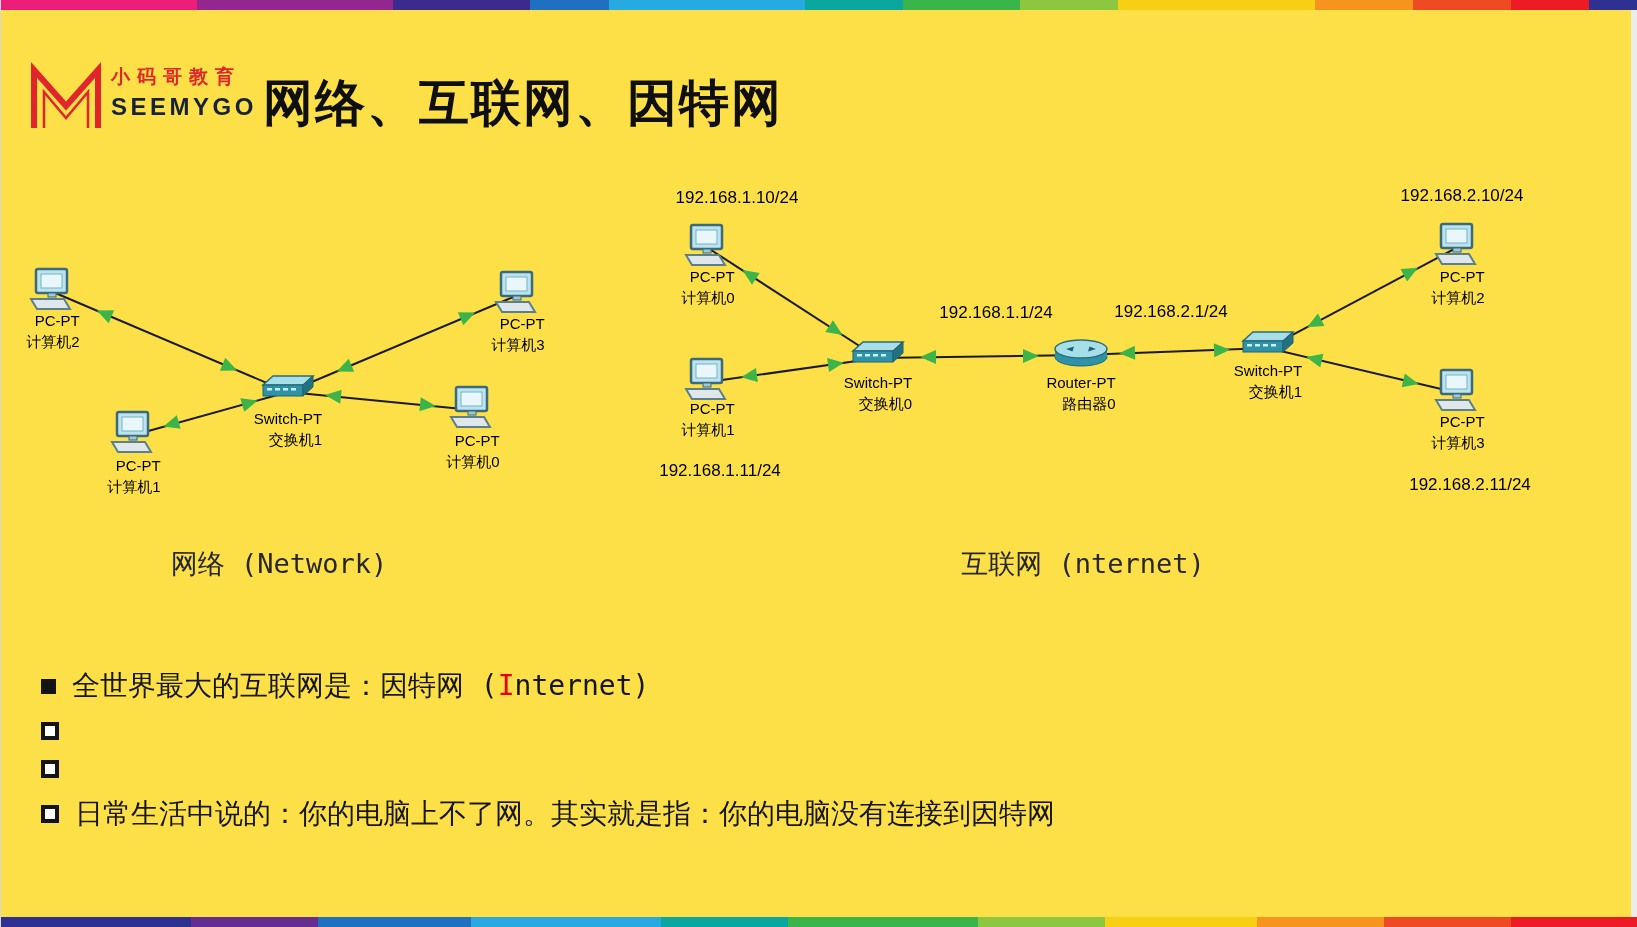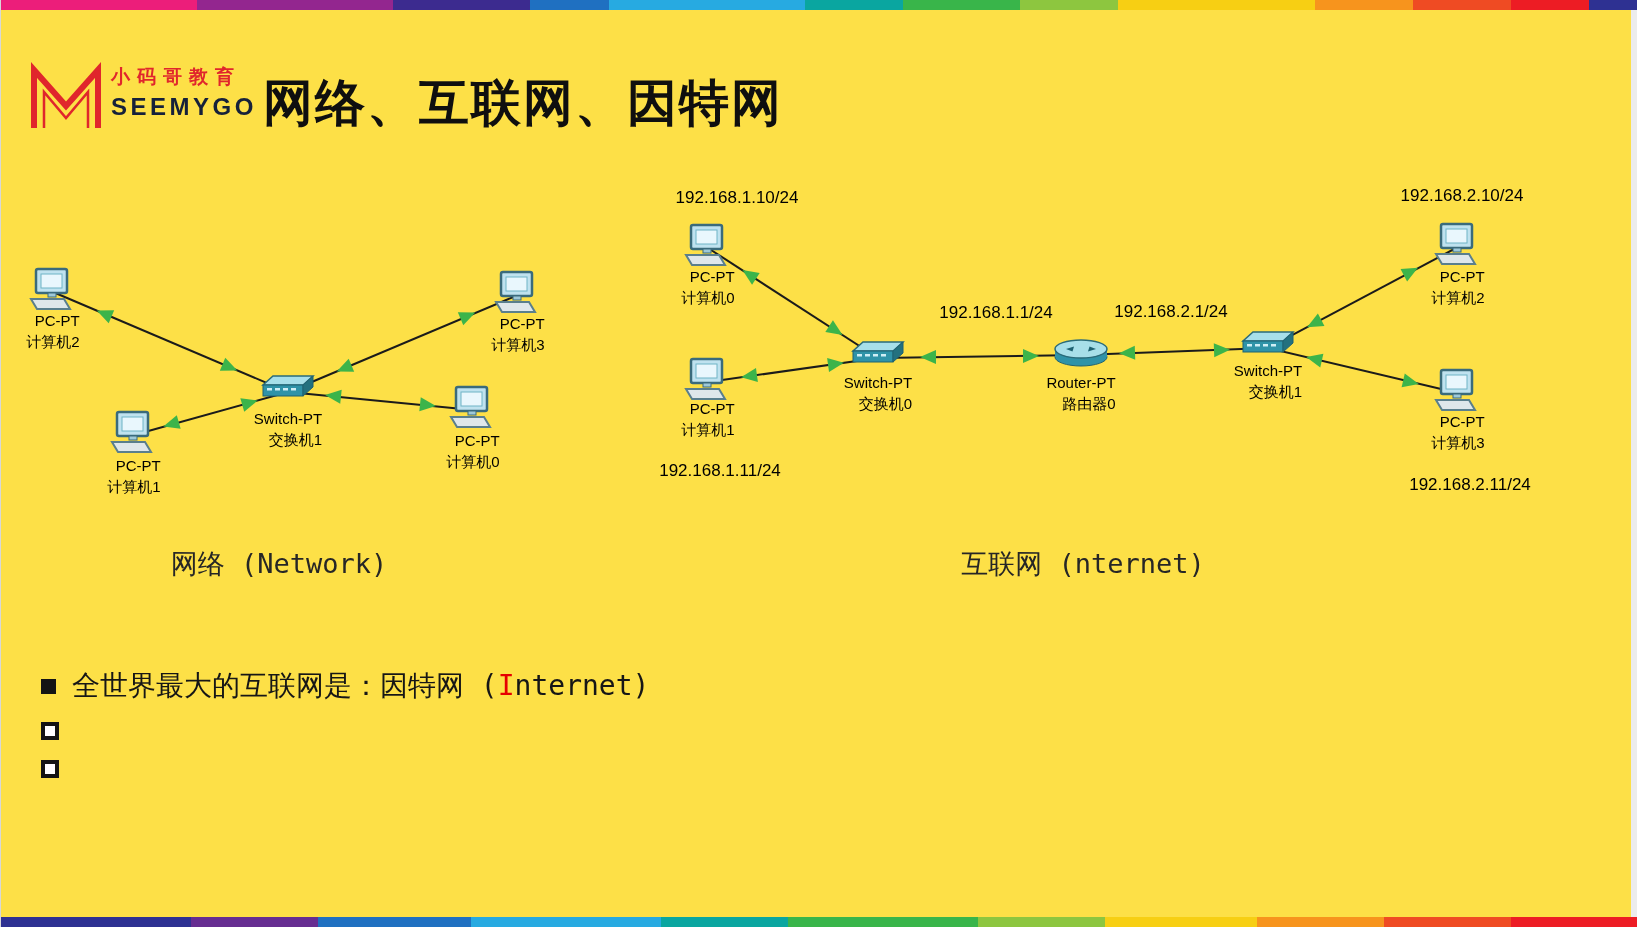--- a/index.html
+++ b/index.html
@@ -230,20 +230,26 @@
       <span>
         <span>全世界最大的互联网是：因特网</span><span class="mono"> (</span><span class="mono red">I</span><span class="mono">nternet)</span>
       </span>
     </div>
     <div class="bullet">
       <span class="marker hollow"></span>
     </div>
     <div class="bullet">
       <span class="marker hollow"></span>
     </div>
+    <div class="bullet">
+      <span class="marker hollow"></span>
+      <span>
+        <span>日常生活中说的：你的电脑上不了网。其实就是指：你的电脑没有连接到因特网</span>
+      </span>
+    </div>
   </div>
 
   <div class="right-gutter"></div>
 
   <div class="stripe bottom">
     <div class="seg" style="flex:1.5;background:#2e3192"></div>
     <div class="seg" style="flex:1;background:#662d91"></div>
     <div class="seg" style="flex:1.2;background:#1f70c1"></div>
     <div class="seg" style="flex:1.5;background:#27aae1"></div>
     <div class="seg" style="flex:1;background:#0aa6a0"></div>

